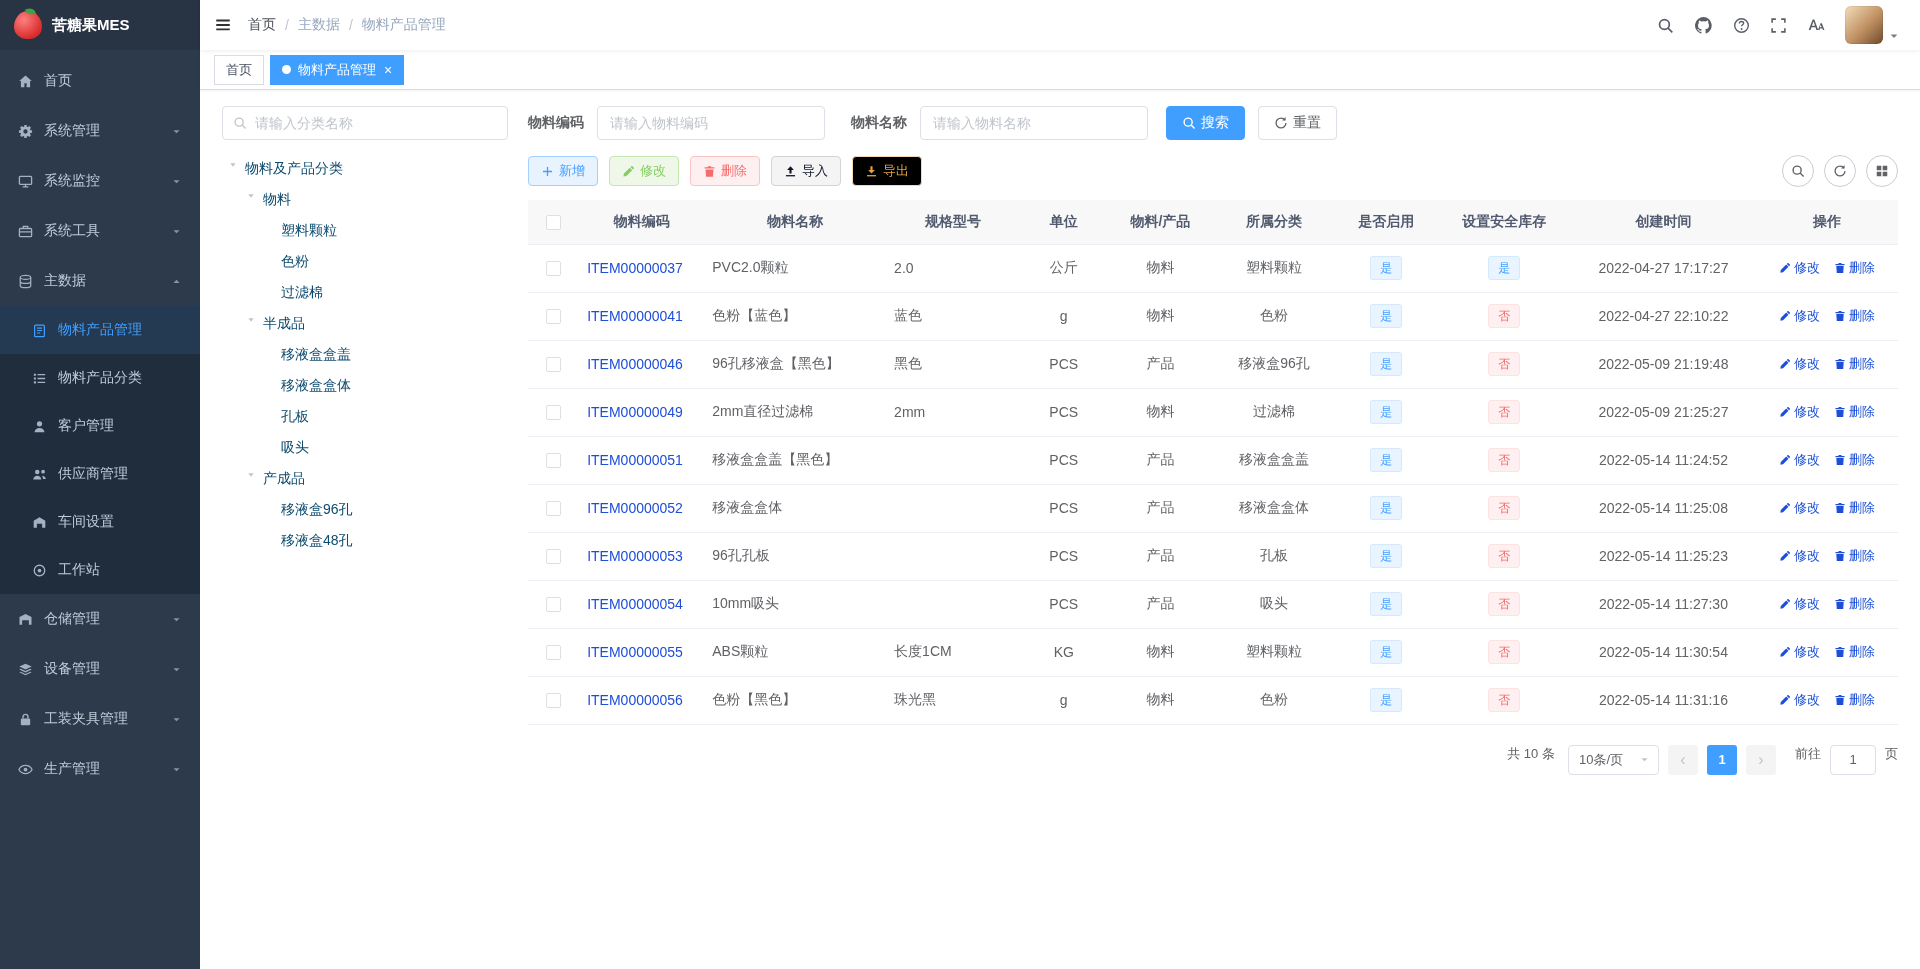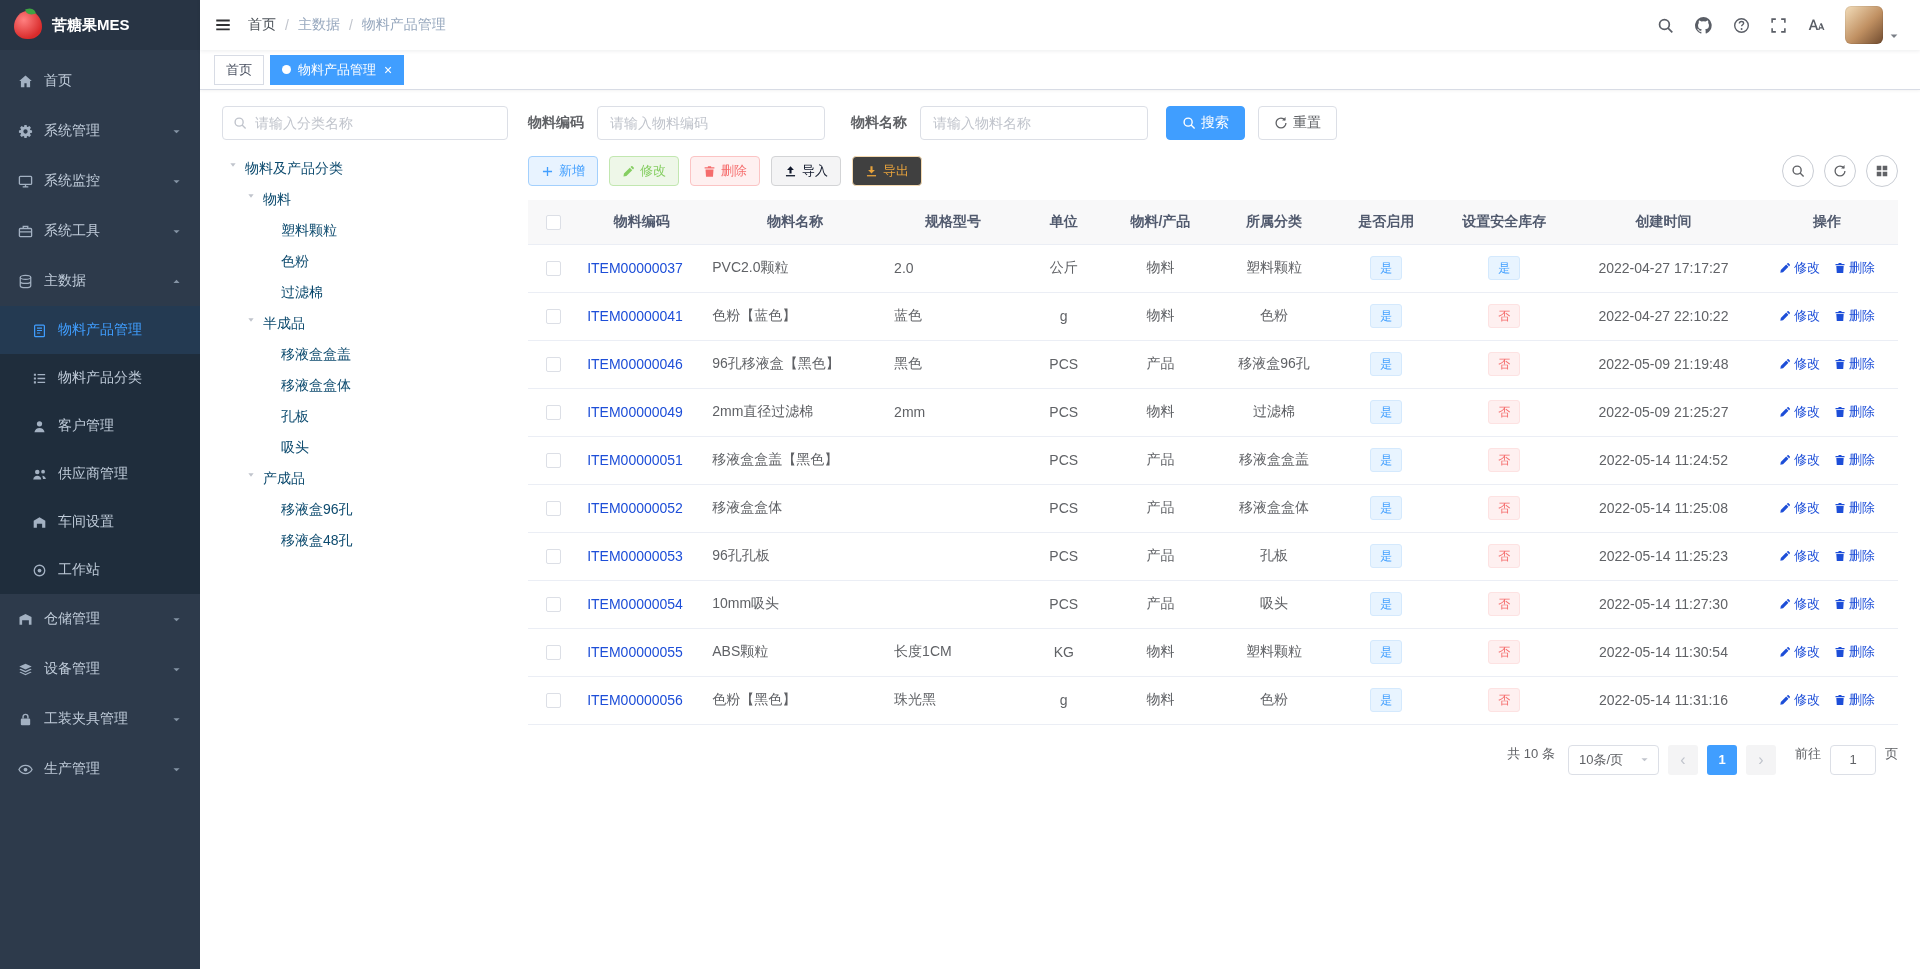--- a/index.html
+++ b/index.html
@@ -62,21 +62,21 @@
   .btn{display:inline-flex;align-items:center;gap:5px;border-radius:4px;cursor:pointer;border:1px solid transparent;font-family:inherit;}
   .btn-search{height:34px;padding:0 15px;background:#409eff;border-color:#409eff;color:#fff;font-size:14px;margin-left:18px;}
   .btn-reset{height:34px;padding:0 15px;background:#fff;border-color:#dcdfe6;color:#606266;font-size:14px;margin-left:13px;}
 
   .toolbar{display:flex;align-items:center;gap:11px;margin-bottom:13px;}
   .btn.sm{height:30px;padding:0 12px;font-size:13px;}
   .plain-primary{background:#e8f3ff;border-color:#a3d0fd;color:#409eff;}
   .plain-success{background:#eef7e8;border-color:#c2e7b0;color:#85ce61;}
   .plain-danger{background:#fef0f0;border-color:#fbc4c4;color:#f56c6c;}
   .plain-info{background:#f4f4f5;border-color:#d3d4d6;color:#0f172a;}
-  .plain-warning{background:#404040;border-color:#f5dab1;color:#e6a23c;}
+  .plain-warning{background:#000000;border-color:#f5dab1;color:#e6a23c;}
   .toolbar-right{margin-left:auto;display:flex;gap:10px;}
   .circle-btn{width:32px;height:32px;border:1px solid #c9cdd4;border-radius:50%;display:inline-flex;align-items:center;justify-content:center;color:#606266;cursor:pointer;background:#fff;}
 
   .data-table{width:100%;border-collapse:collapse;table-layout:fixed;}
   .data-table th{background:#f8f8f9;color:#515a6e;font-size:14px;font-weight:700;height:44px;padding:0 8px;text-align:center;border-bottom:1px solid #ebeef5;white-space:nowrap;overflow:hidden;}
   .data-table td{height:48px;padding:0 8px;font-size:14px;color:#606266;border-bottom:1px solid #ebeef5;text-align:left;overflow:hidden;white-space:nowrap;text-overflow:ellipsis;}
   .data-table td.tc{text-align:center;}
   .link{color:#1d4ed8;text-decoration:none;cursor:pointer;}
   .ops .op{margin:0 7px;font-size:13px;display:inline-flex;align-items:center;gap:3px;}
   .checkbox{display:inline-block;width:15px;height:15px;border:1px solid #dcdfe6;border-radius:2px;background:#fff;vertical-align:middle;cursor:pointer;}

